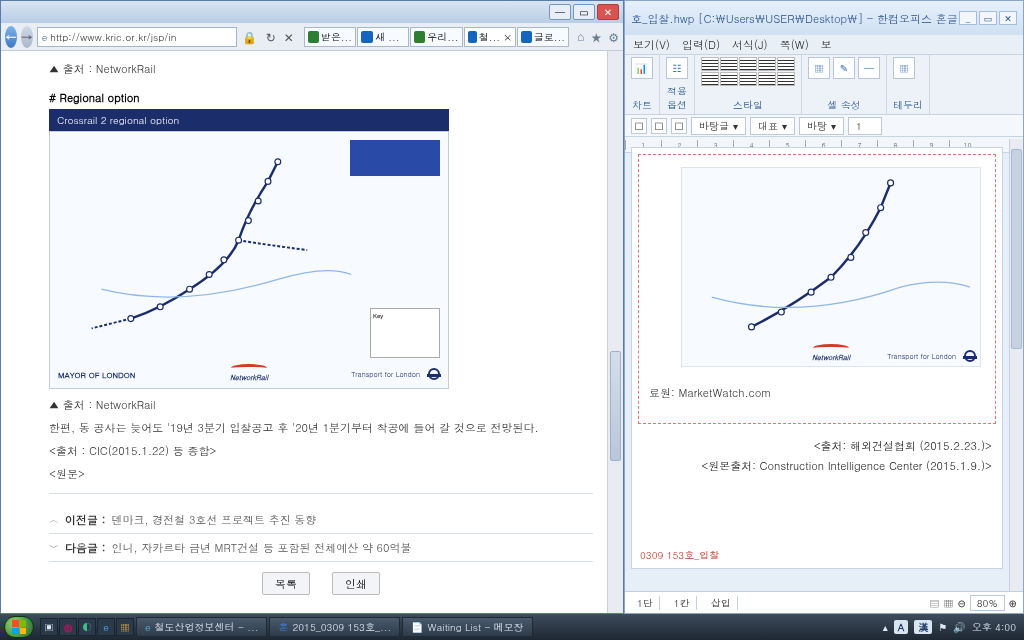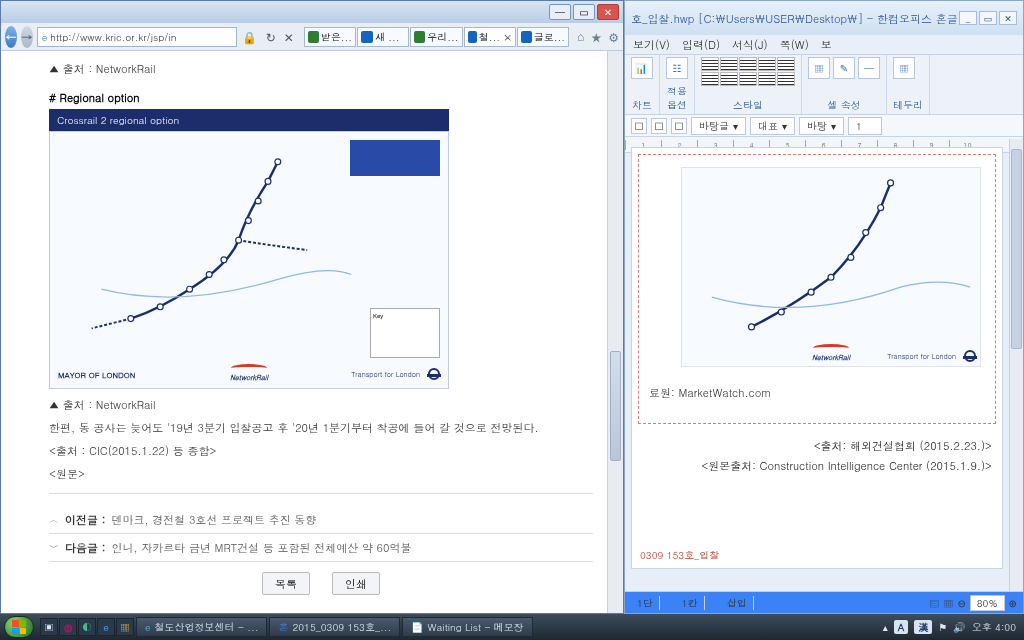--- a/index.html
+++ b/index.html
@@ -66,21 +66,21 @@
 .ruler{height:16px;background:#f2f5f9;border-bottom:1px solid #c8d4e3;font-size:7px;color:#666;display:flex;align-items:center;overflow:hidden}
 .ruler span{display:inline-block;width:36px;text-align:center;border-left:1px solid #aaa}
 .hw-page{position:absolute;top:140px;bottom:38px;left:0;right:14px;background:#fff;border:1px solid #c8d4e3;margin:6px;overflow:hidden}
 .hw-page .inner{position:absolute;top:6px;left:6px;right:6px;height:270px;border:1px dashed #d97a7a}
 .hw-page .map2{position:absolute;right:14px;top:12px;width:300px;height:200px;background:#f7fbff;border:1px solid #dde4ee}
 .map2 .mayor,.map2 .nr,.map2 .tfl,.map2 .roundel{font-size:7px}
 .src2{position:absolute;left:10px;top:230px;font-size:11px;color:#333}
 .sline{position:absolute;right:10px;font-size:11px;color:#222}
 .headline{position:absolute;right:10px;top:344px;font-size:13px;font-weight:bold}
 .redname{position:absolute;left:8px;bottom:6px;font-size:10px;color:#c0392b}
-.hw-status{position:absolute;bottom:0;left:0;right:0;height:22px;background:#3b82f6;border-top:1px solid #c4d0de;display:flex;align-items:center;font-size:10px;color:#333;padding:0 6px;gap:16px}
+.hw-status{position:absolute;bottom:0;left:0;right:0;height:22px;background:#ffffff;border-top:1px solid #c4d0de;display:flex;align-items:center;font-size:10px;color:#333;padding:0 6px;gap:8px}
 .hw-status .cell{border-right:1px solid #c4d0de;padding:0 6px}
 .hw-status .zoom{margin-left:auto;display:flex;align-items:center;gap:4px}
 .hw-status .zbx{border:1px solid #bcc9d9;background:#fff;padding:0 6px}
 .vscroll{position:absolute;right:0;top:138px;bottom:22px;width:14px;background:#e8ecf2;border-left:1px solid #c8d0da}
 .vscroll .th{position:absolute;left:1px;right:1px;top:10px;height:200px;background:#c6d2e2;border:1px solid #a8b8cd;border-radius:2px}
 
 
 .task{position:absolute;left:0;right:0;bottom:0;height:26px;background:linear-gradient(#3e4c5c,#1e2732);display:flex;align-items:center;padding:0 4px;gap:2px;color:#dfe8f2;font-size:10px}
 .start{width:30px;height:22px;border-radius:11px;background:radial-gradient(circle at 30% 30%,#8fd16b,#1f6b2c);border:1px solid #0c3612;display:flex;align-items:center;justify-content:center}
 .orb{width:14px;height:14px;display:grid;grid-template-columns:1fr 1fr;grid-template-rows:1fr 1fr;gap:1px}

